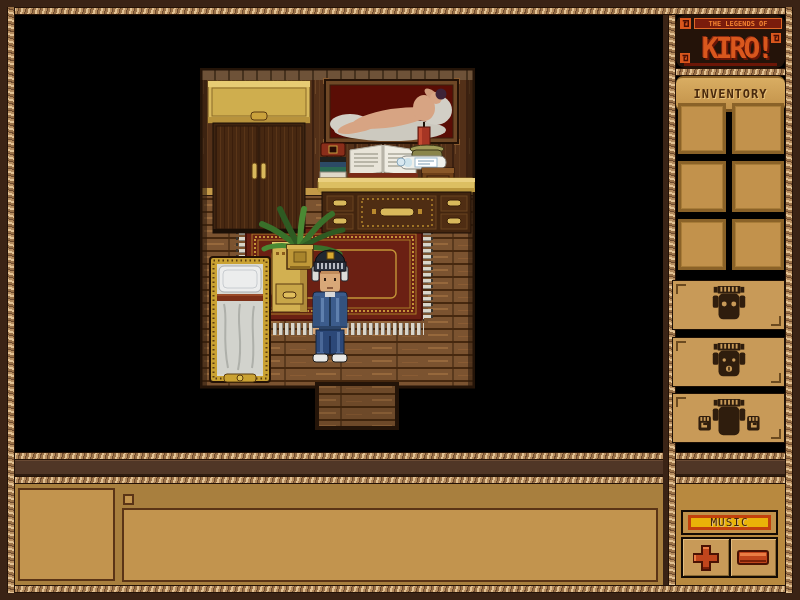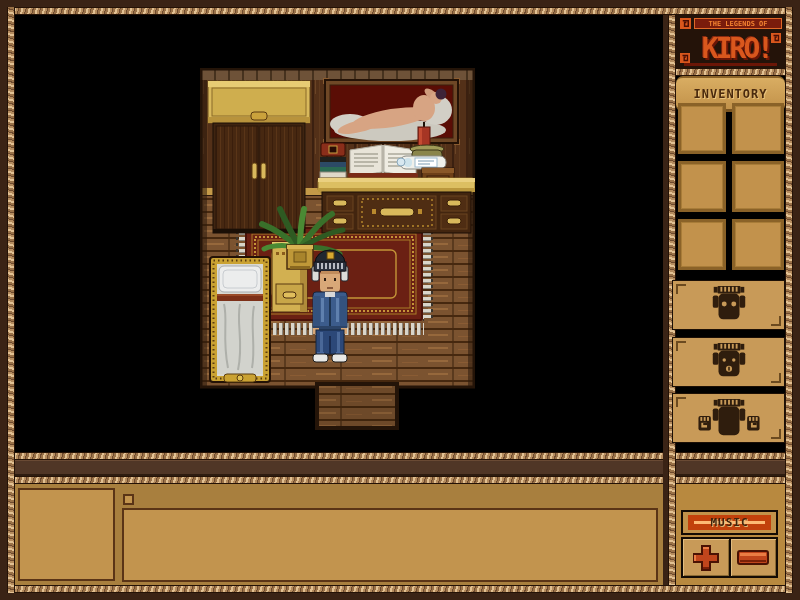--- a/index.html
+++ b/index.html
@@ -9,21 +9,21 @@
   
   .rope-h{background:repeating-linear-gradient(105deg,#e2c193 0 2px,#b58c5e 2px 4px,#6e4a2e 4px 5px,#9a7248 5px 7px);
           border-top:1px solid #241206;border-bottom:1px solid #241206;box-sizing:border-box;}
   .rope-v{background:repeating-linear-gradient(15deg,#e2c193 0 2px,#b58c5e 2px 4px,#6e4a2e 4px 5px,#9a7248 5px 7px);
           border-left:1px solid #241206;border-right:1px solid #241206;box-sizing:border-box;}
   .darkbar{background:#503626;border-top:1px solid #6a4a34;border-bottom:2px solid #2e1c10;box-sizing:border-box;}
   
   #viewport{left:15px;top:15px;width:648px;height:437px;background:#000;}
   
   #sidebar-bg{left:676px;top:15px;width:109px;height:437px;background:#000;}
-  #logo-plate{left:676px;top:15px;width:109px;height:53px;background:#241309;overflow:hidden;}
+  #logo-plate{left:676px;top:15px;width:109px;height:53px;background:#241309;overflow:hidden;border-radius:9px;}
   .tagline-bar{position:absolute;left:18px;top:3px;width:88px;height:11px;background:#7a1c0c;
       border:1px solid #e06828;box-sizing:border-box;display:flex;align-items:center;justify-content:center;
       font-size:7px;font-weight:bold;color:#f08030;letter-spacing:0px;white-space:nowrap;}
   .big-title{position:absolute;left:6px;top:13px;width:109px;height:40px;display:flex;align-items:center;justify-content:center;
       font-size:28px;font-weight:bold;color:#d9571d;letter-spacing:-3px;
       text-shadow:2px 2px 0 #6b1606, -1px -1px 0 #8a2a10;}
   .title-underline{position:absolute;left:8px;bottom:2px;width:93px;height:3px;background:#6b1606;}
   #inventory-banner{left:676px;top:76px;width:109px;height:36px;
       background:linear-gradient(#d9ad62,#c2924a);border-top:2px solid #8a6228;border-bottom:3px solid #7a5420;
       box-sizing:border-box;display:flex;align-items:center;justify-content:center;
@@ -35,22 +35,22 @@
   .emote-btn::before{left:3px;top:3px;border-left:2px solid #6b4a20;border-top:2px solid #6b4a20;}
   .emote-btn::after{right:3px;bottom:3px;border-right:2px solid #6b4a20;border-bottom:2px solid #6b4a20;}
   
   #chat-panel{left:15px;top:484px;width:648px;height:101px;background:#a87f3e;}
   #portrait-box{position:absolute;left:3px;top:4px;width:97px;height:93px;background:#c2944e;border:2px solid #5a3416;box-sizing:border-box;}
   #chat-mini-square{position:absolute;left:108px;top:10px;width:11px;height:11px;background:#c2944e;border:2px solid #5a3416;box-sizing:border-box;}
   #chat-input{position:absolute;left:107px;top:24px;width:536px;height:74px;background:#c2944e;border:2px solid #5a3416;
       box-sizing:border-box;resize:none;outline:none;font-family:inherit;font-size:12px;color:#3a2410;padding:4px;}
   #music-panel{left:676px;top:484px;width:109px;height:101px;background:#b8893f;}
   #music-box{position:absolute;left:5px;top:26px;width:97px;height:25px;background:#c2924a;border:2px solid #140b04;box-sizing:border-box;}
-  #music-box .inner{position:absolute;left:5px;top:3px;right:5px;bottom:3px;background:#fdba74;border:6px solid #c2410c;
-      display:flex;align-items:center;justify-content:center;font-size:11px;font-weight:bold;color:#3f240e;
+  #music-box .inner{position:absolute;left:5px;top:3px;right:5px;bottom:3px;background:#eab308;border:3px solid #c2410c;
+      display:flex;align-items:center;justify-content:center;font-size:11px;font-weight:normal;color:#3f240e;
       text-shadow:1px 1px 0 #e0ba7c;letter-spacing:1px;}
   #music-buttons{position:absolute;left:5px;top:53px;width:97px;height:41px;background:#140b04;border:2px solid #140b04;
       box-sizing:border-box;display:flex;gap:2px;}
   .music-cell{flex:1;background:#c89a58;display:flex;align-items:center;justify-content:center;cursor:pointer;
       box-shadow:inset 1px 1px 0 #e2bd80,inset -1px -1px 0 #8a6a34;}
 </style>
 </head>
 <body>
 
 <div id="app">

